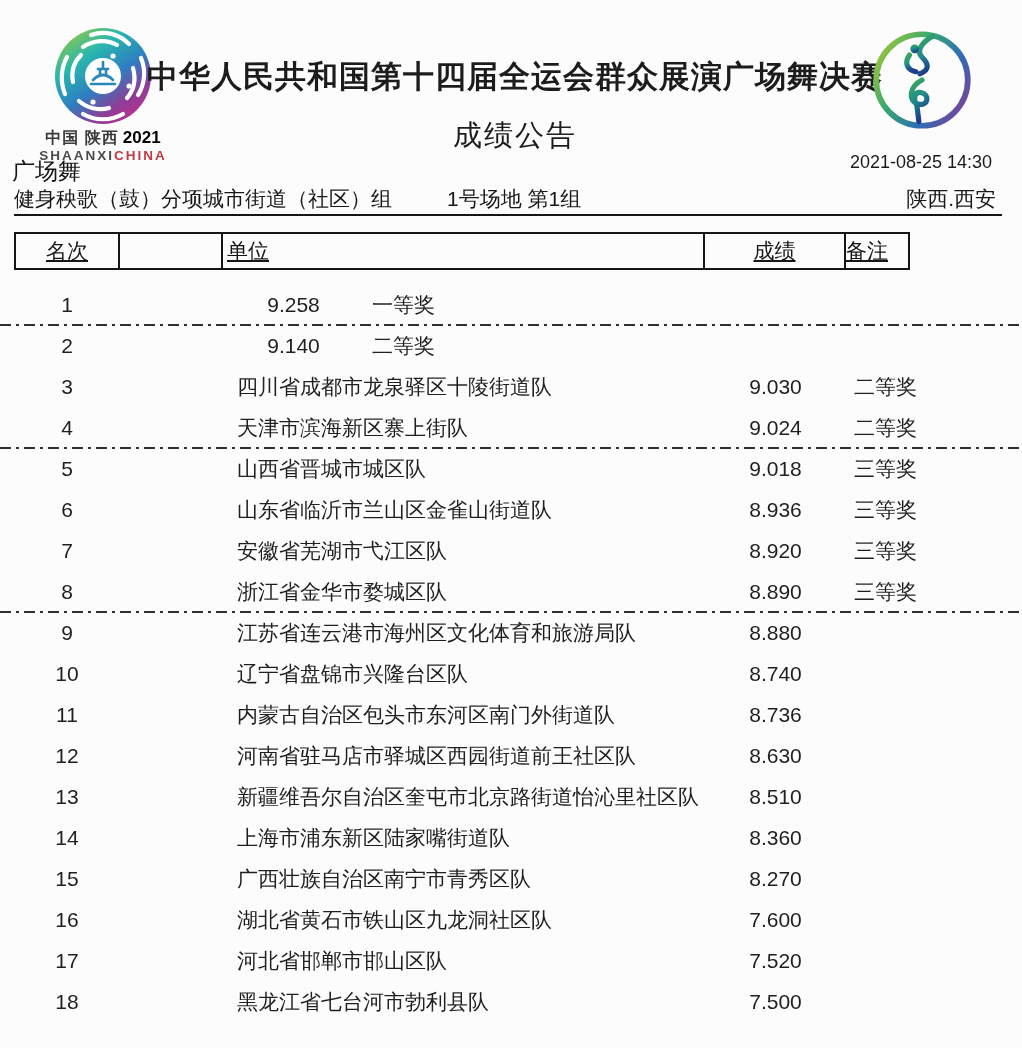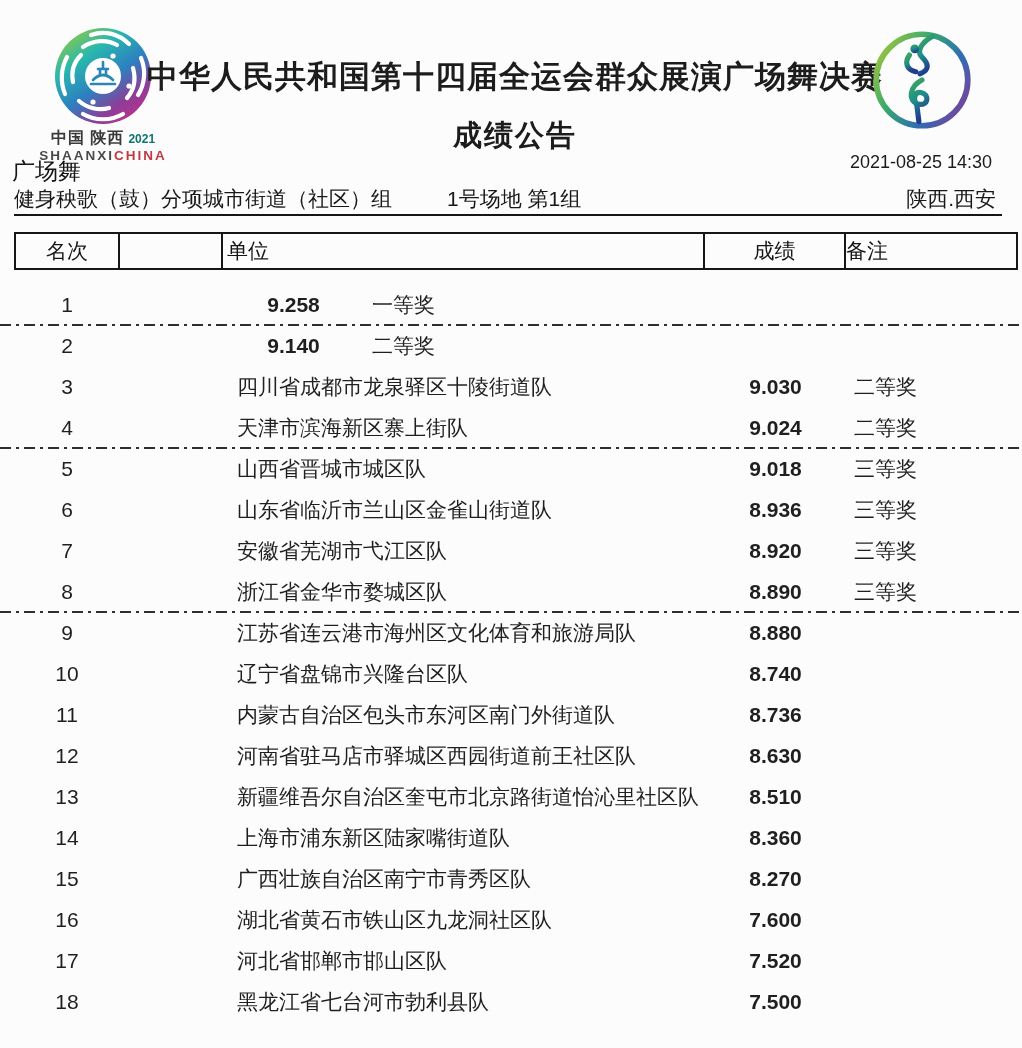--- a/index.html
+++ b/index.html
@@ -7,63 +7,64 @@
     position:relative; width:1022px; height:1048px; margin:0 auto;
     background:#fcfcfc; overflow:hidden;
     font-family:"Liberation Sans","DejaVu Sans",sans-serif;
     color:#1e1e1e;
   }
 
   
   .logo-left { position:absolute; left:38px; top:26px; width:130px; text-align:center; }
   .logo-left .emblem { display:block; margin:0 auto; }
   .logo-line1 { margin-top:2px; font-size:16px; font-weight:bold; color:#3a3a3a; white-space:nowrap; letter-spacing:1px; }
-  .logo-line1 .year { font-size:12px; color:#0f766e; margin-left:4px; letter-spacing:0; }
+  .logo-line1 .year { font-size:17px; color:#000000; margin-left:4px; letter-spacing:0; }
   .logo-line2 { font-size:13.5px; font-weight:bold; color:#4a4a4a; letter-spacing:2px; white-space:nowrap; margin-top:-1px; }
   .logo-line2 .china { color:#c13a43; }
 
   .title-block { position:absolute; top:56px; left:140px; right:132px; text-align:center; }
   .title-main { font-size:31px; font-weight:bold; color:#1c1c1c; letter-spacing:1px; white-space:nowrap; }
-  .title-sub  { font-size:29px; font-weight:bold; color:#1c1c1c; margin-top:18px; letter-spacing:2px; }
+  .title-sub  { font-size:29px; font-weight:normal; color:#1c1c1c; margin-top:18px; letter-spacing:2px; }
 
   .logo-right { position:absolute; right:48px; top:28px; }
 
   .datetime { position:absolute; top:152px; right:30px; font-size:18px; color:#1b1b1b; }
 
   .event-label { position:absolute; left:12px; top:156px; font-size:23px; color:#161616; }
 
   .subtitle-row { position:absolute; top:185px; left:0; right:0; height:28px; font-size:21px; color:#181818; }
   .subtitle-left  { position:absolute; left:14px;  white-space:nowrap; }
   .subtitle-mid   { position:absolute; left:447px; white-space:nowrap; }
   .subtitle-right { position:absolute; right:26px; white-space:nowrap; }
 
   .rule { position:absolute; top:214px; left:14px; width:988px; height:2px; background:#161616; }
 
   
   .thead {
-    position:absolute; top:232px; left:14px; width:1004px; height:38px;
+    position:absolute; top:232px; left:14px; width:896px; height:38px;
     border:2px solid #161616; box-sizing:border-box;
     display:flex; align-items:stretch; font-size:21px; color:#161616;
     background:#fcfcfc;
+    text-decoration:underline;
   }
   .thead .cell { display:flex; align-items:center; box-sizing:border-box; border-right:2px solid #161616; }
   .thead .cell:last-child { border-right:none; }
   .c-rank   { width:104px; justify-content:center; }
   .c-gap    { width:103px; }
   .c-unit   { width:482px; padding-left:4px; }
   .c-score  { width:141px; justify-content:center; }
   .c-remark { flex:1; }
 
   
   .tbody { position:absolute; top:284px; left:0; width:1022px; }
   .trow { height:41px; display:flex; align-items:center; font-size:21px; color:#1f1f1f; }
   .trow .rank   { width:106px; margin-left:14px; text-align:center; }
   .trow .spacer { width:103px; }
   .trow .unit   { width:482px; padding-left:14px; box-sizing:border-box; white-space:nowrap; }
-  .trow .score  { width:141px; text-align:center;font-weight:bold; }
+  .trow .score  { width:141px; text-align:center; }
   .trow .remark { flex:1; padding-left:8px; }
 
   .dash-divider {
     position:absolute; left:0; right:0; height:2px;
     background:repeating-linear-gradient(to right,
       #2e2e2e 0px, #2e2e2e 11px,
       transparent 11px, transparent 16px,
       #2e2e2e 16px, #2e2e2e 19px,
       transparent 19px, transparent 24px);
   }

